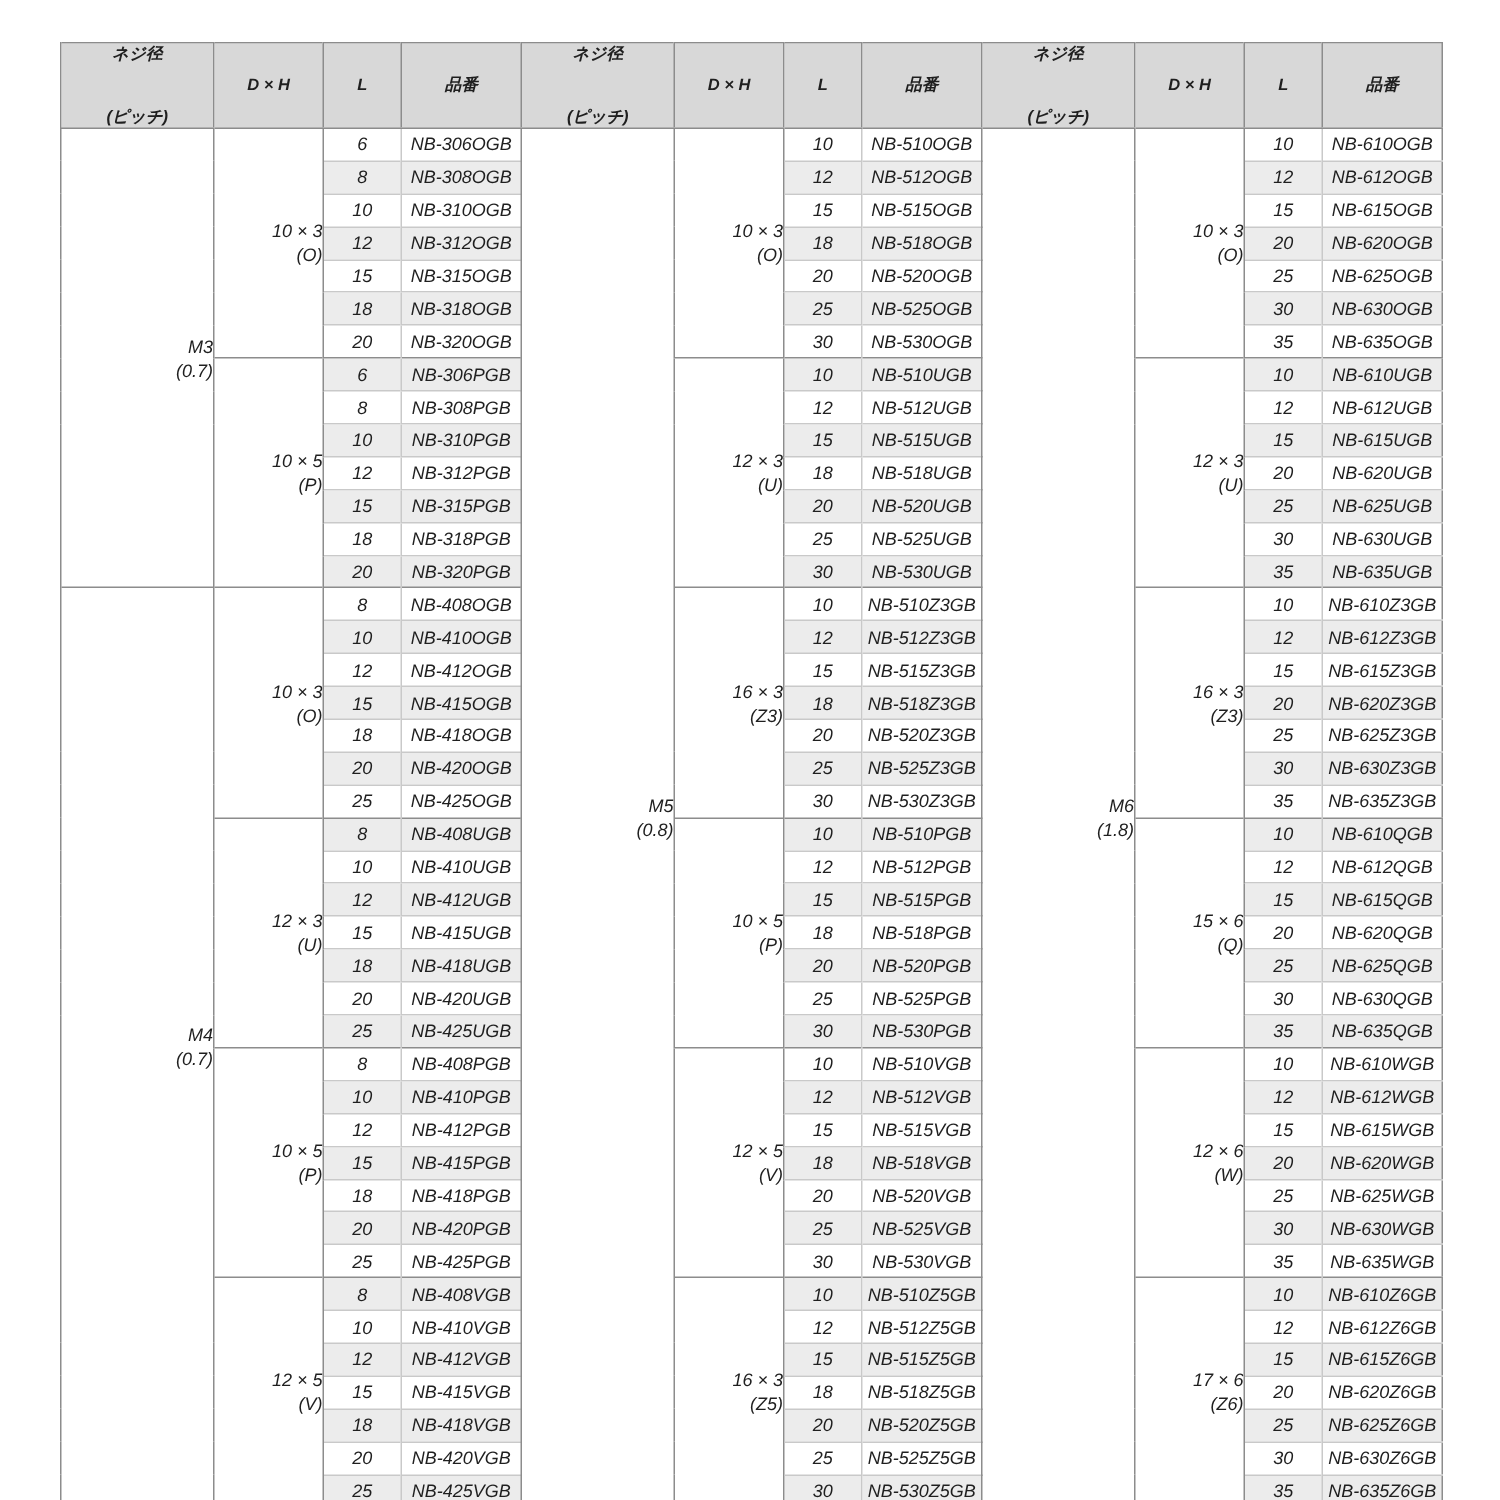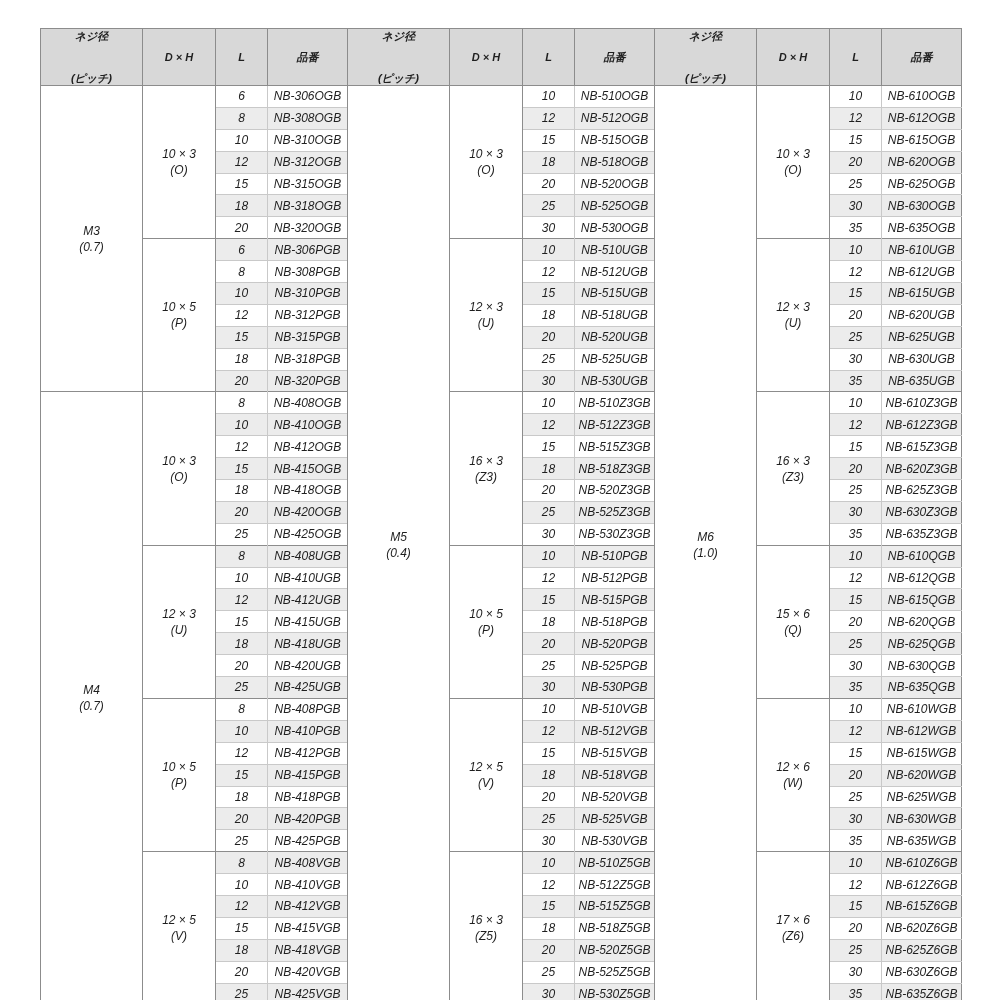--- a/index.html
+++ b/index.html
@@ -24,21 +24,21 @@
     border-left:1px solid var(--border-dark);
     border-bottom:1px solid var(--border-dark);
   }
   thead th .sub{display:block;margin-top:28px;}
   tbody tr{height:21.9px;}
   td.size,td.dxh{
     background:var(--cell-bg);font-size:12px;line-height:16px;
     border-left:1px solid var(--border-dark);
     border-top:1px solid var(--border-dark);
   }
-  td.size span,td.dxh span{display:block;}
+  td.size span,td.dxh span{display:block;text-align:right;}
   td.l{
     font-size:12px;
     border-left:1px solid var(--border-dark);
     border-top:1px solid var(--border-light);
   }
   td.pn{
     font-size:12px;
     border-left:1px solid var(--border-light);
     border-top:1px solid var(--border-light);
   }
@@ -90,31 +90,31 @@
             <span>(0.7)</span>
           </td>
           <td class="dxh" rowspan="7">
             <span>10 × 3</span>
             <span>(O)</span>
           </td>
           <td class="l">6</td>
           <td class="pn">NB-306OGB</td>
           <td class="size" rowspan="42">
             <span>M5</span>
-            <span>(0.4)</span>
+            <span>(0.8)</span>
           </td>
           <td class="dxh" rowspan="7">
             <span>10 × 3</span>
             <span>(O)</span>
           </td>
           <td class="l">10</td>
           <td class="pn">NB-510OGB</td>
           <td class="size" rowspan="42">
             <span>M6</span>
-            <span>(1.0)</span>
+            <span>(1.8)</span>
           </td>
           <td class="dxh" rowspan="7">
             <span>10 × 3</span>
             <span>(O)</span>
           </td>
           <td class="l">10</td>
           <td class="pn">NB-610OGB</td>
         </tr>
         <tr>
           <td class="l">8</td>

